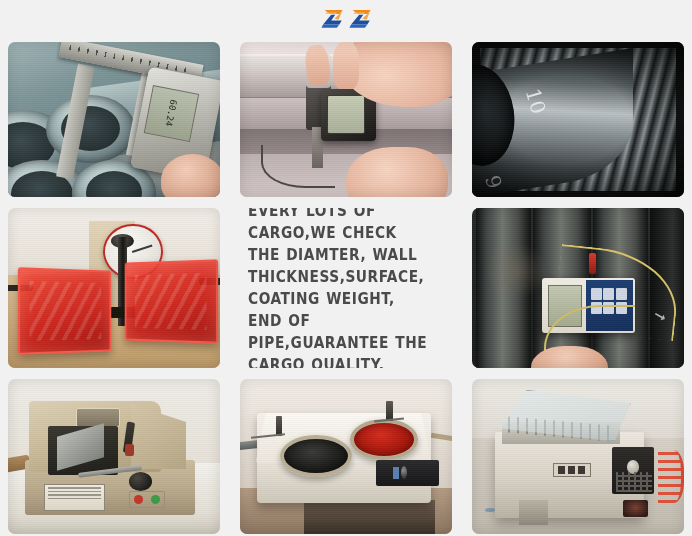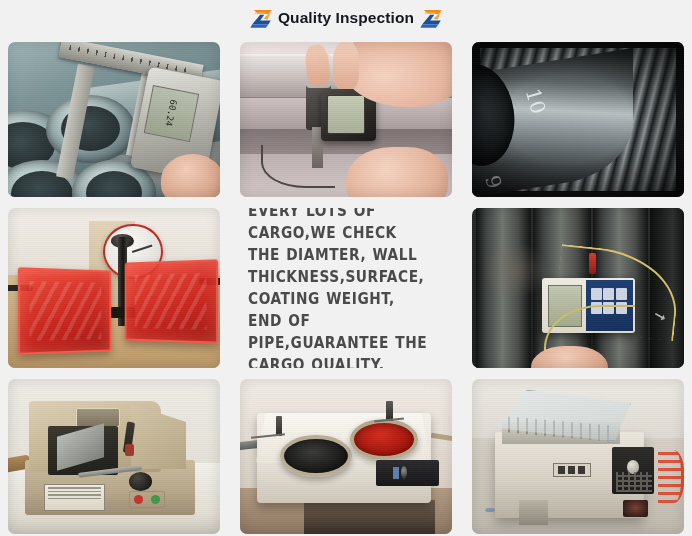--- a/index.html
+++ b/index.html
@@ -905,21 +905,20 @@
   <div class="header">
     <span class="logo-left">
       <svg class="logo-z" viewBox="0 0 64 64" xmlns="http://www.w3.org/2000/svg">
         <path d="M14 12 L58 12 L50 22 L26 22 Z" fill="#ef8a1b"></path>
         <path d="M50 22 L58 12 L48 36 L38 34 Z" fill="#f3a23d"></path>
         <path d="M40 24 L30 38 L56 38 L50 48 L10 48 L30 24 Z" fill="#1f4e9c"></path>
         <path d="M10 48 L50 48 L44 56 L6 56 Z" fill="#2a63bd"></path>
         <path d="M18 18 L44 18 L42 22 L16 22 Z" fill="#ffb357" opacity=".75"></path>
       </svg>
     </span>
-    <span class="header-title">Quality Inspection</span>
     <span class="logo-right">
       <svg class="logo-z" viewBox="0 0 64 64" xmlns="http://www.w3.org/2000/svg">
         <path d="M14 12 L58 12 L50 22 L26 22 Z" fill="#ef8a1b"></path>
         <path d="M50 22 L58 12 L48 36 L38 34 Z" fill="#f3a23d"></path>
         <path d="M40 24 L30 38 L56 38 L50 48 L10 48 L30 24 Z" fill="#1f4e9c"></path>
         <path d="M10 48 L50 48 L44 56 L6 56 Z" fill="#2a63bd"></path>
         <path d="M18 18 L44 18 L42 22 L16 22 Z" fill="#ffb357" opacity=".75"></path>
       </svg>
     </span>
   </div>

